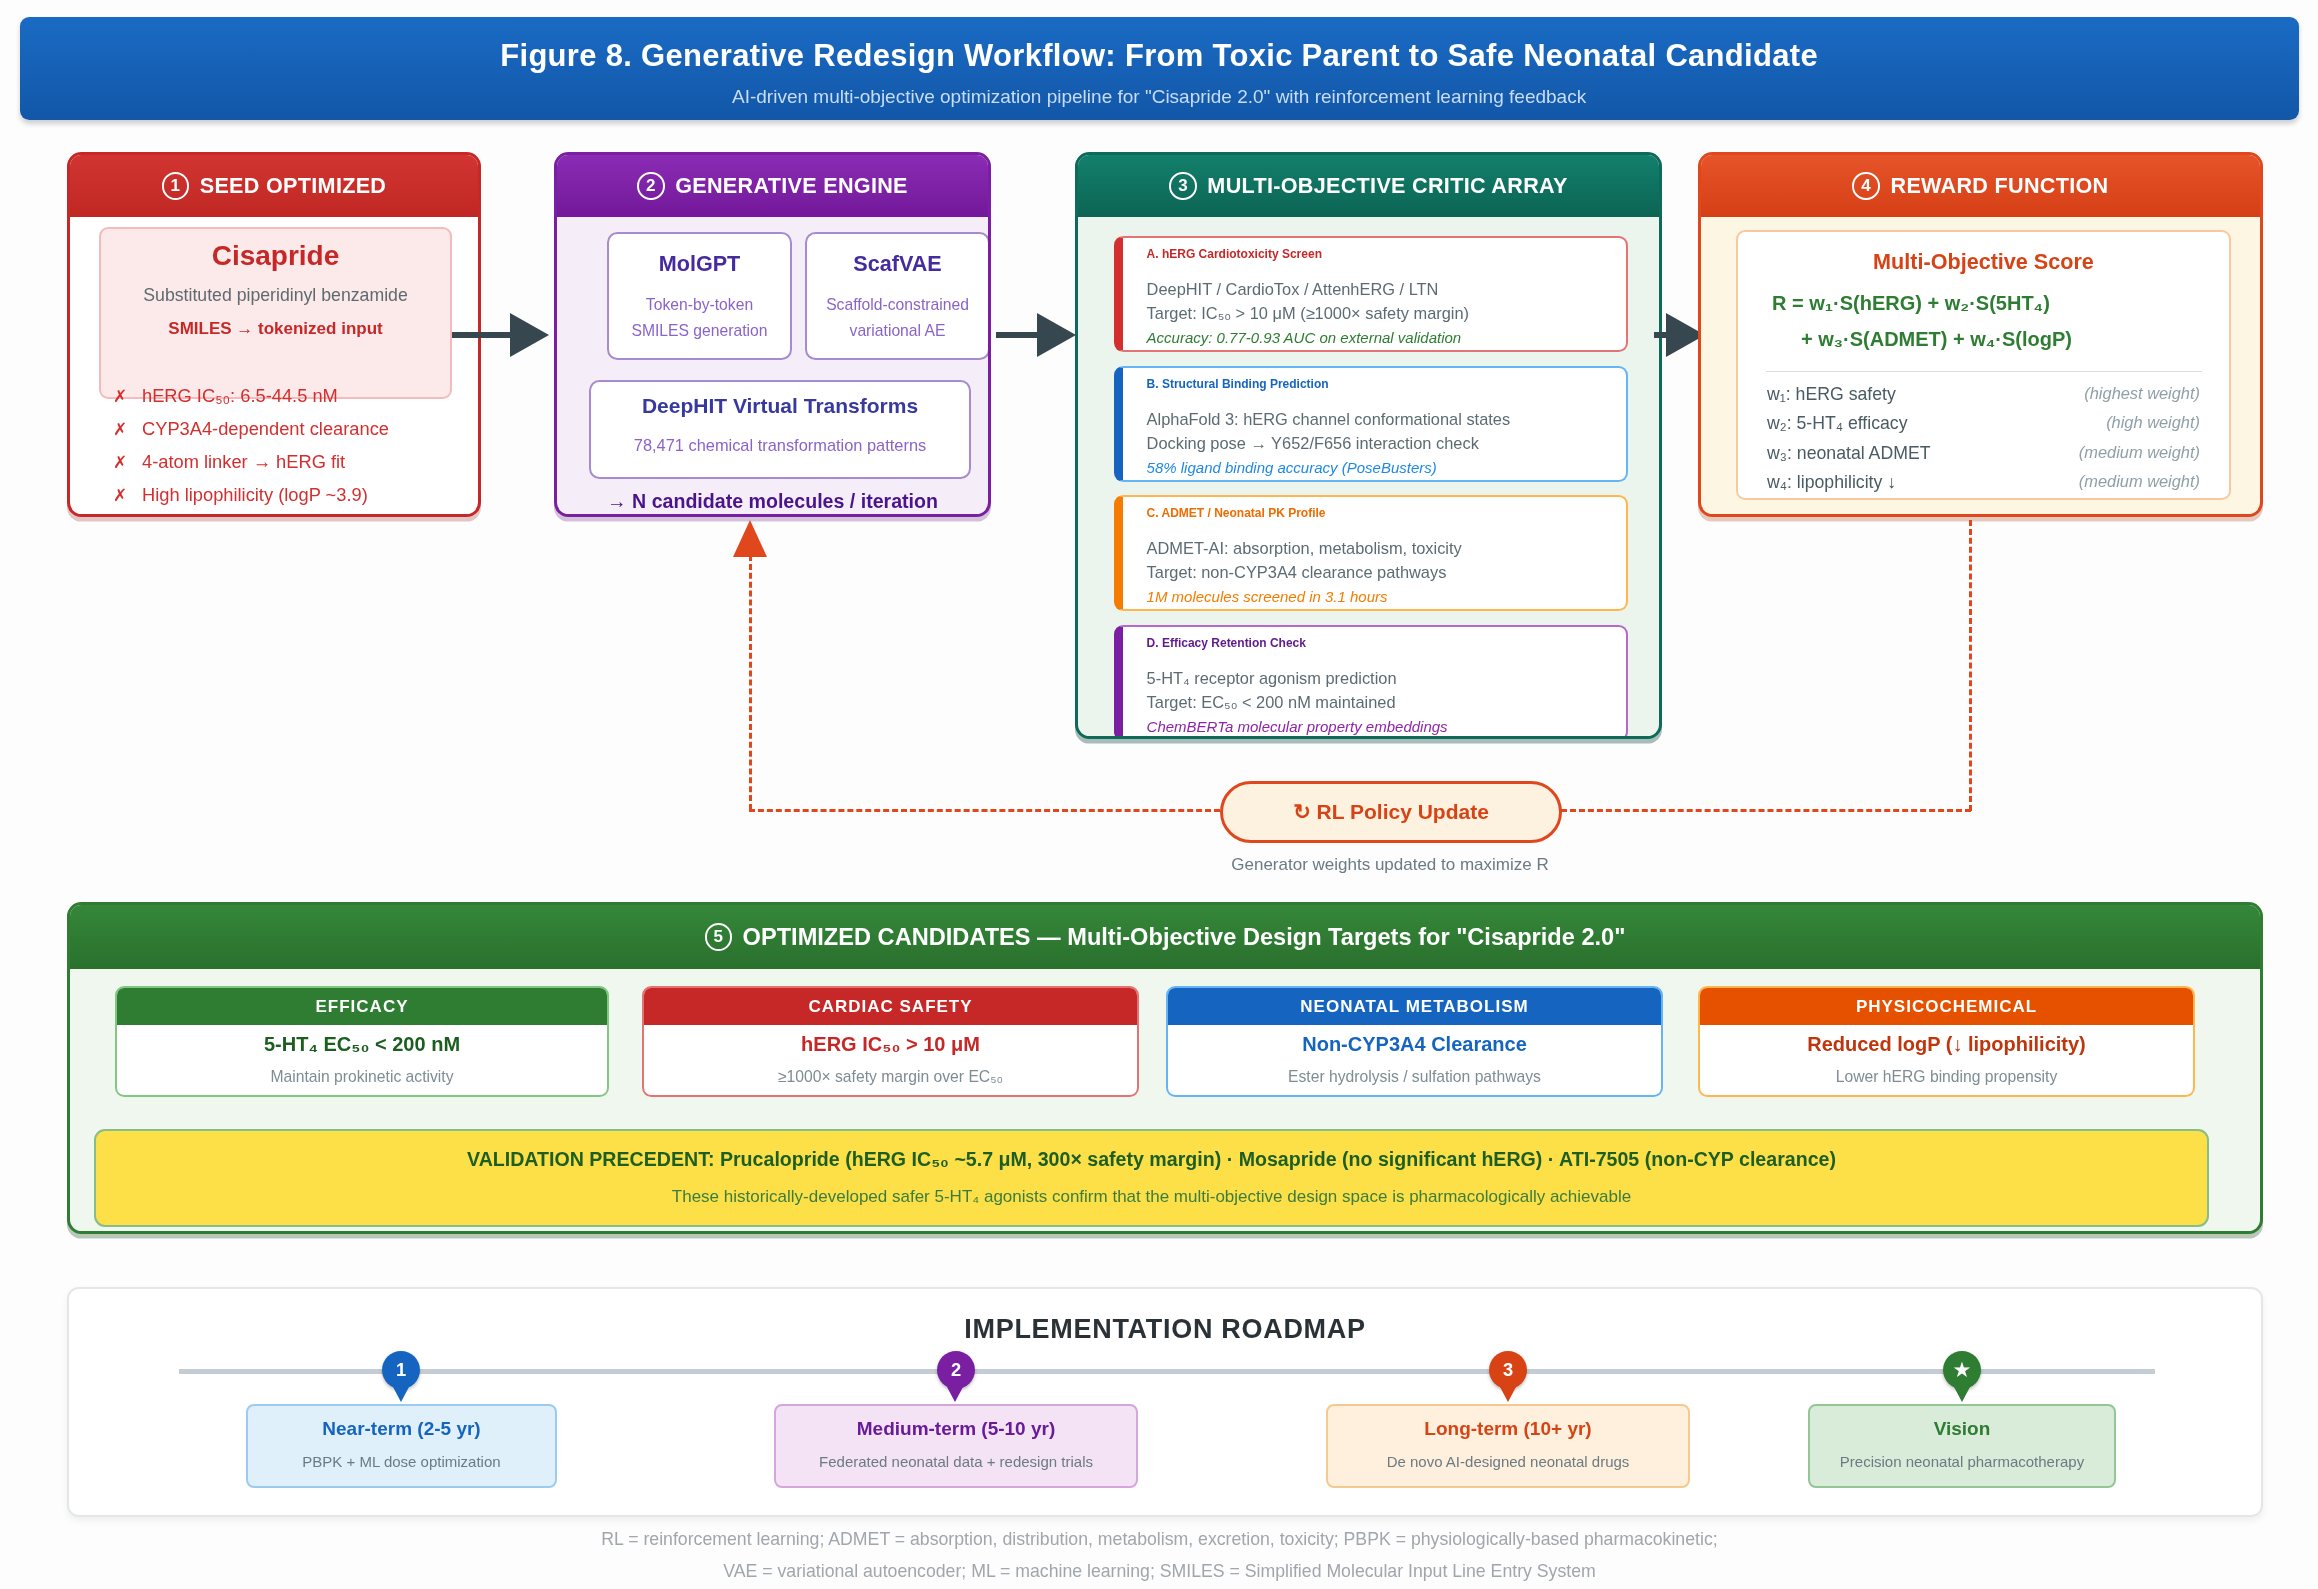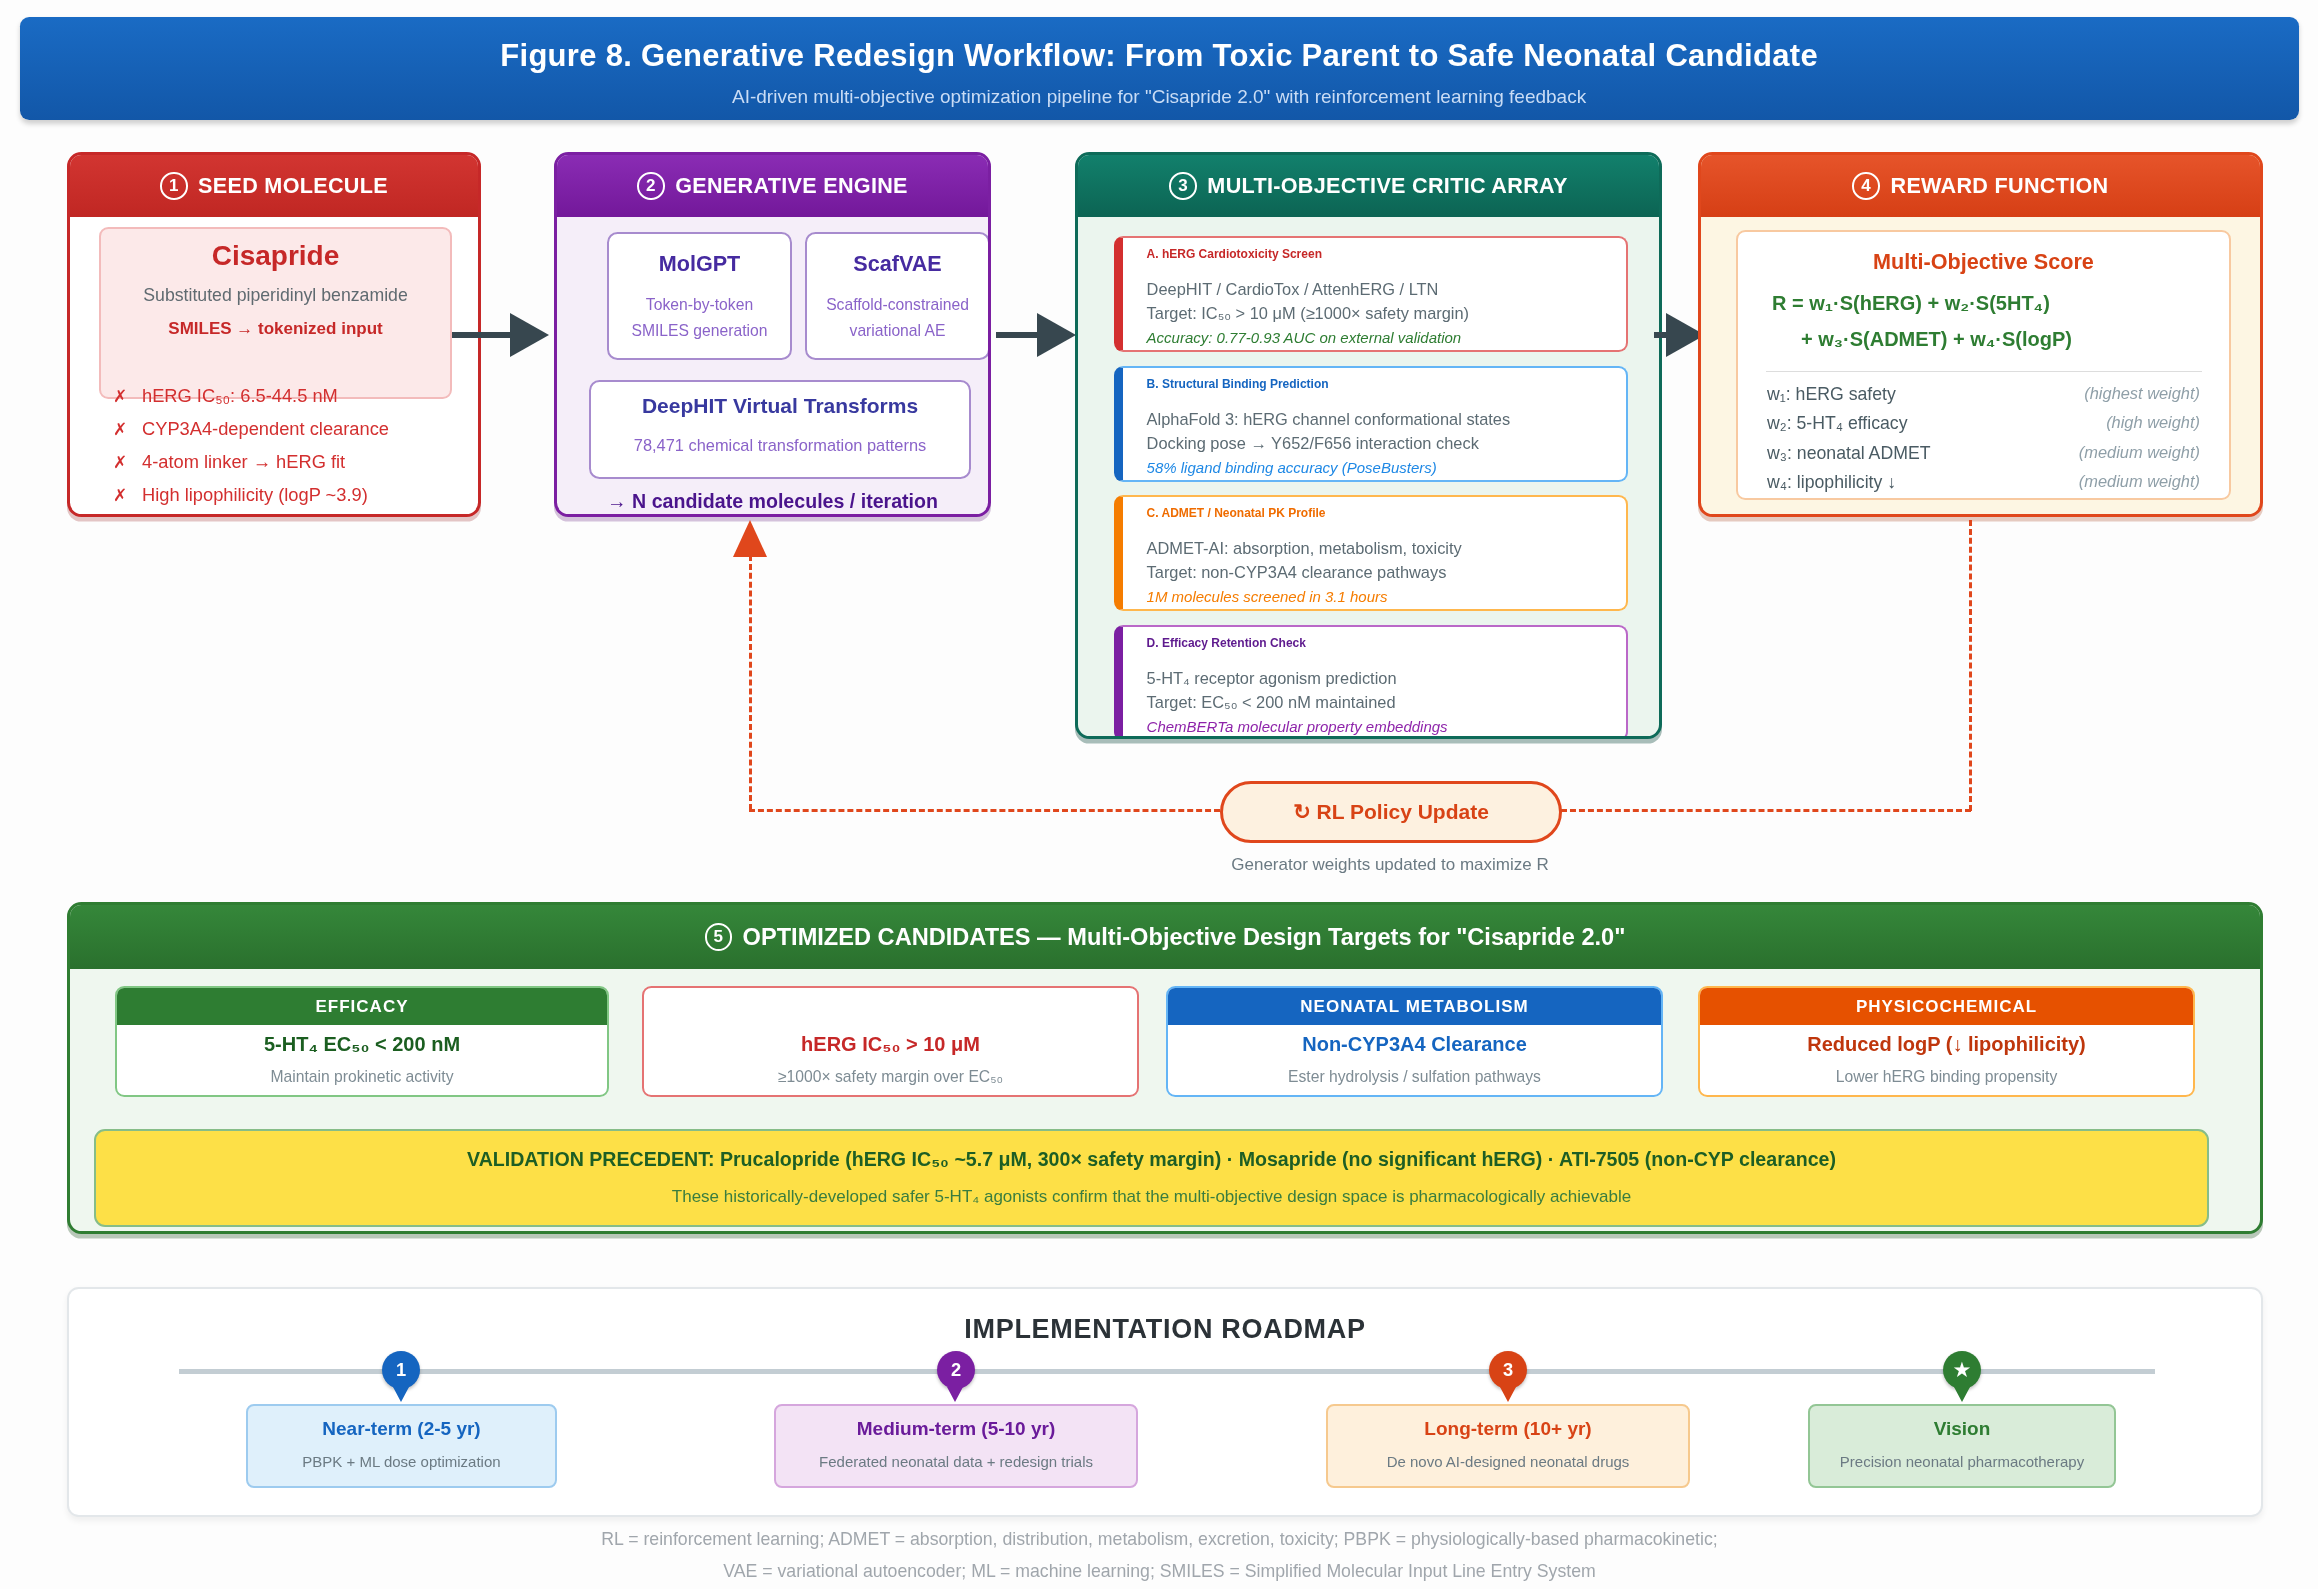--- a/index.html
+++ b/index.html
@@ -165,21 +165,21 @@
 <div class="page">
 
   <div class="abs titlebar">
     <div class="t1">Figure 8. Generative Redesign Workflow: From Toxic Parent to Safe Neonatal Candidate</div>
     <div class="t2">AI-driven multi-objective optimization pipeline for "Cisapride 2.0" with reinforcement learning feedback</div>
   </div>
 
   <div class="abs stagebox seedbox">
     <div class="stagehead">
       <span class="circ">1</span>
-      <span>SEED MOLECULE</span>
+      <span>SEED OPTIMIZED</span>
     </div>
     <div class="seedcard">
       <div class="nm">Cisapride</div>
       <div class="cls">Substituted piperidinyl benzamide</div>
       <div class="inp">SMILES → tokenized input</div>
     </div>
     <div class="issues">
       <div class="issue"><span class="mk">✗</span><span>hERG IC₅₀: 6.5-44.5 nM</span></div>
       <div class="issue"><span class="mk">✗</span><span>CYP3A4-dependent clearance</span></div>
       <div class="issue"><span class="mk">✗</span><span>4-atom linker → hERG fit</span></div>
@@ -292,20 +292,21 @@
     <div class="candhead">
       <span class="circ">5</span>
       <span>OPTIMIZED CANDIDATES — Multi-Objective Design Targets for "Cisapride 2.0"</span>
     </div>
     <div class="tcard t-green" style="left:45px; width:494px;">
       <div class="th">EFFICACY</div>
       <div class="tv">5-HT₄ EC₅₀ &lt; 200 nM</div>
       <div class="ts">Maintain prokinetic activity</div>
     </div>
     <div class="tcard t-red" style="left:572px; width:497px;">
+      <div class="th">CARDIAC SAFETY</div>
       <div class="tv">hERG IC₅₀ &gt; 10 μM</div>
       <div class="ts">≥1000× safety margin over EC₅₀</div>
     </div>
     <div class="tcard t-blue" style="left:1096px; width:497px;">
       <div class="th">NEONATAL METABOLISM</div>
       <div class="tv">Non-CYP3A4 Clearance</div>
       <div class="ts">Ester hydrolysis / sulfation pathways</div>
     </div>
     <div class="tcard t-orange" style="left:1628px; width:497px;">
       <div class="th">PHYSICOCHEMICAL</div>

